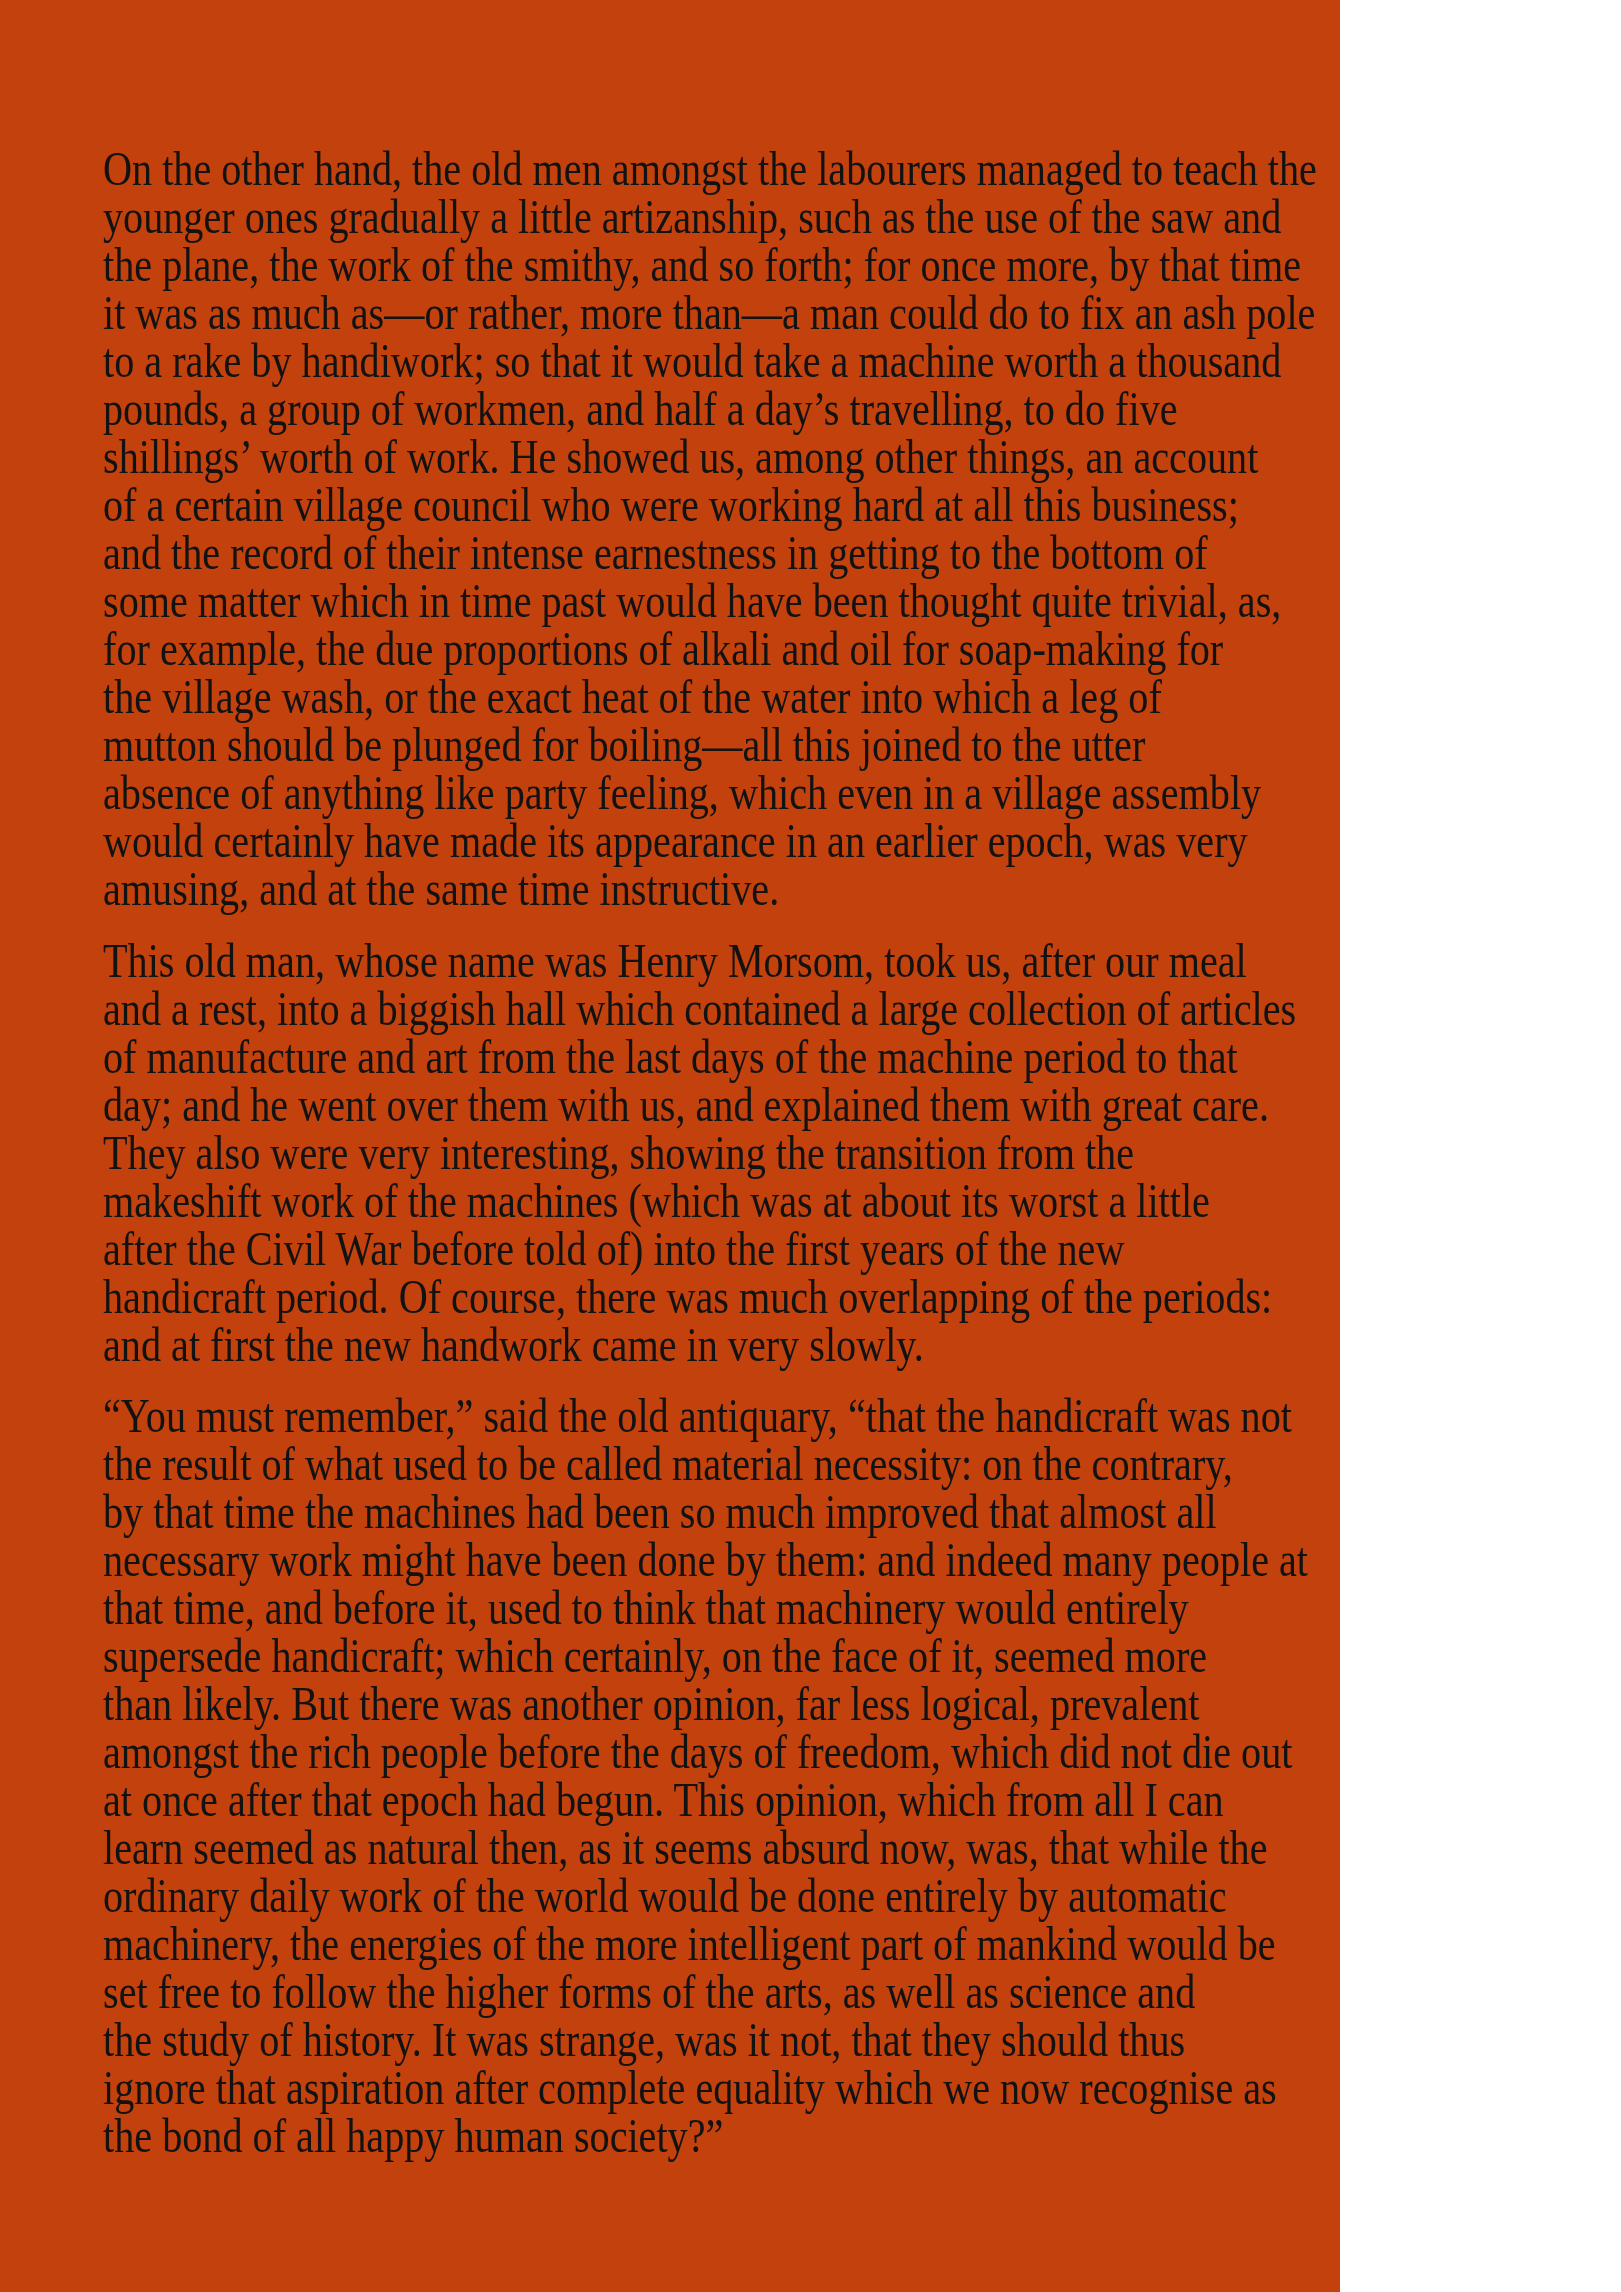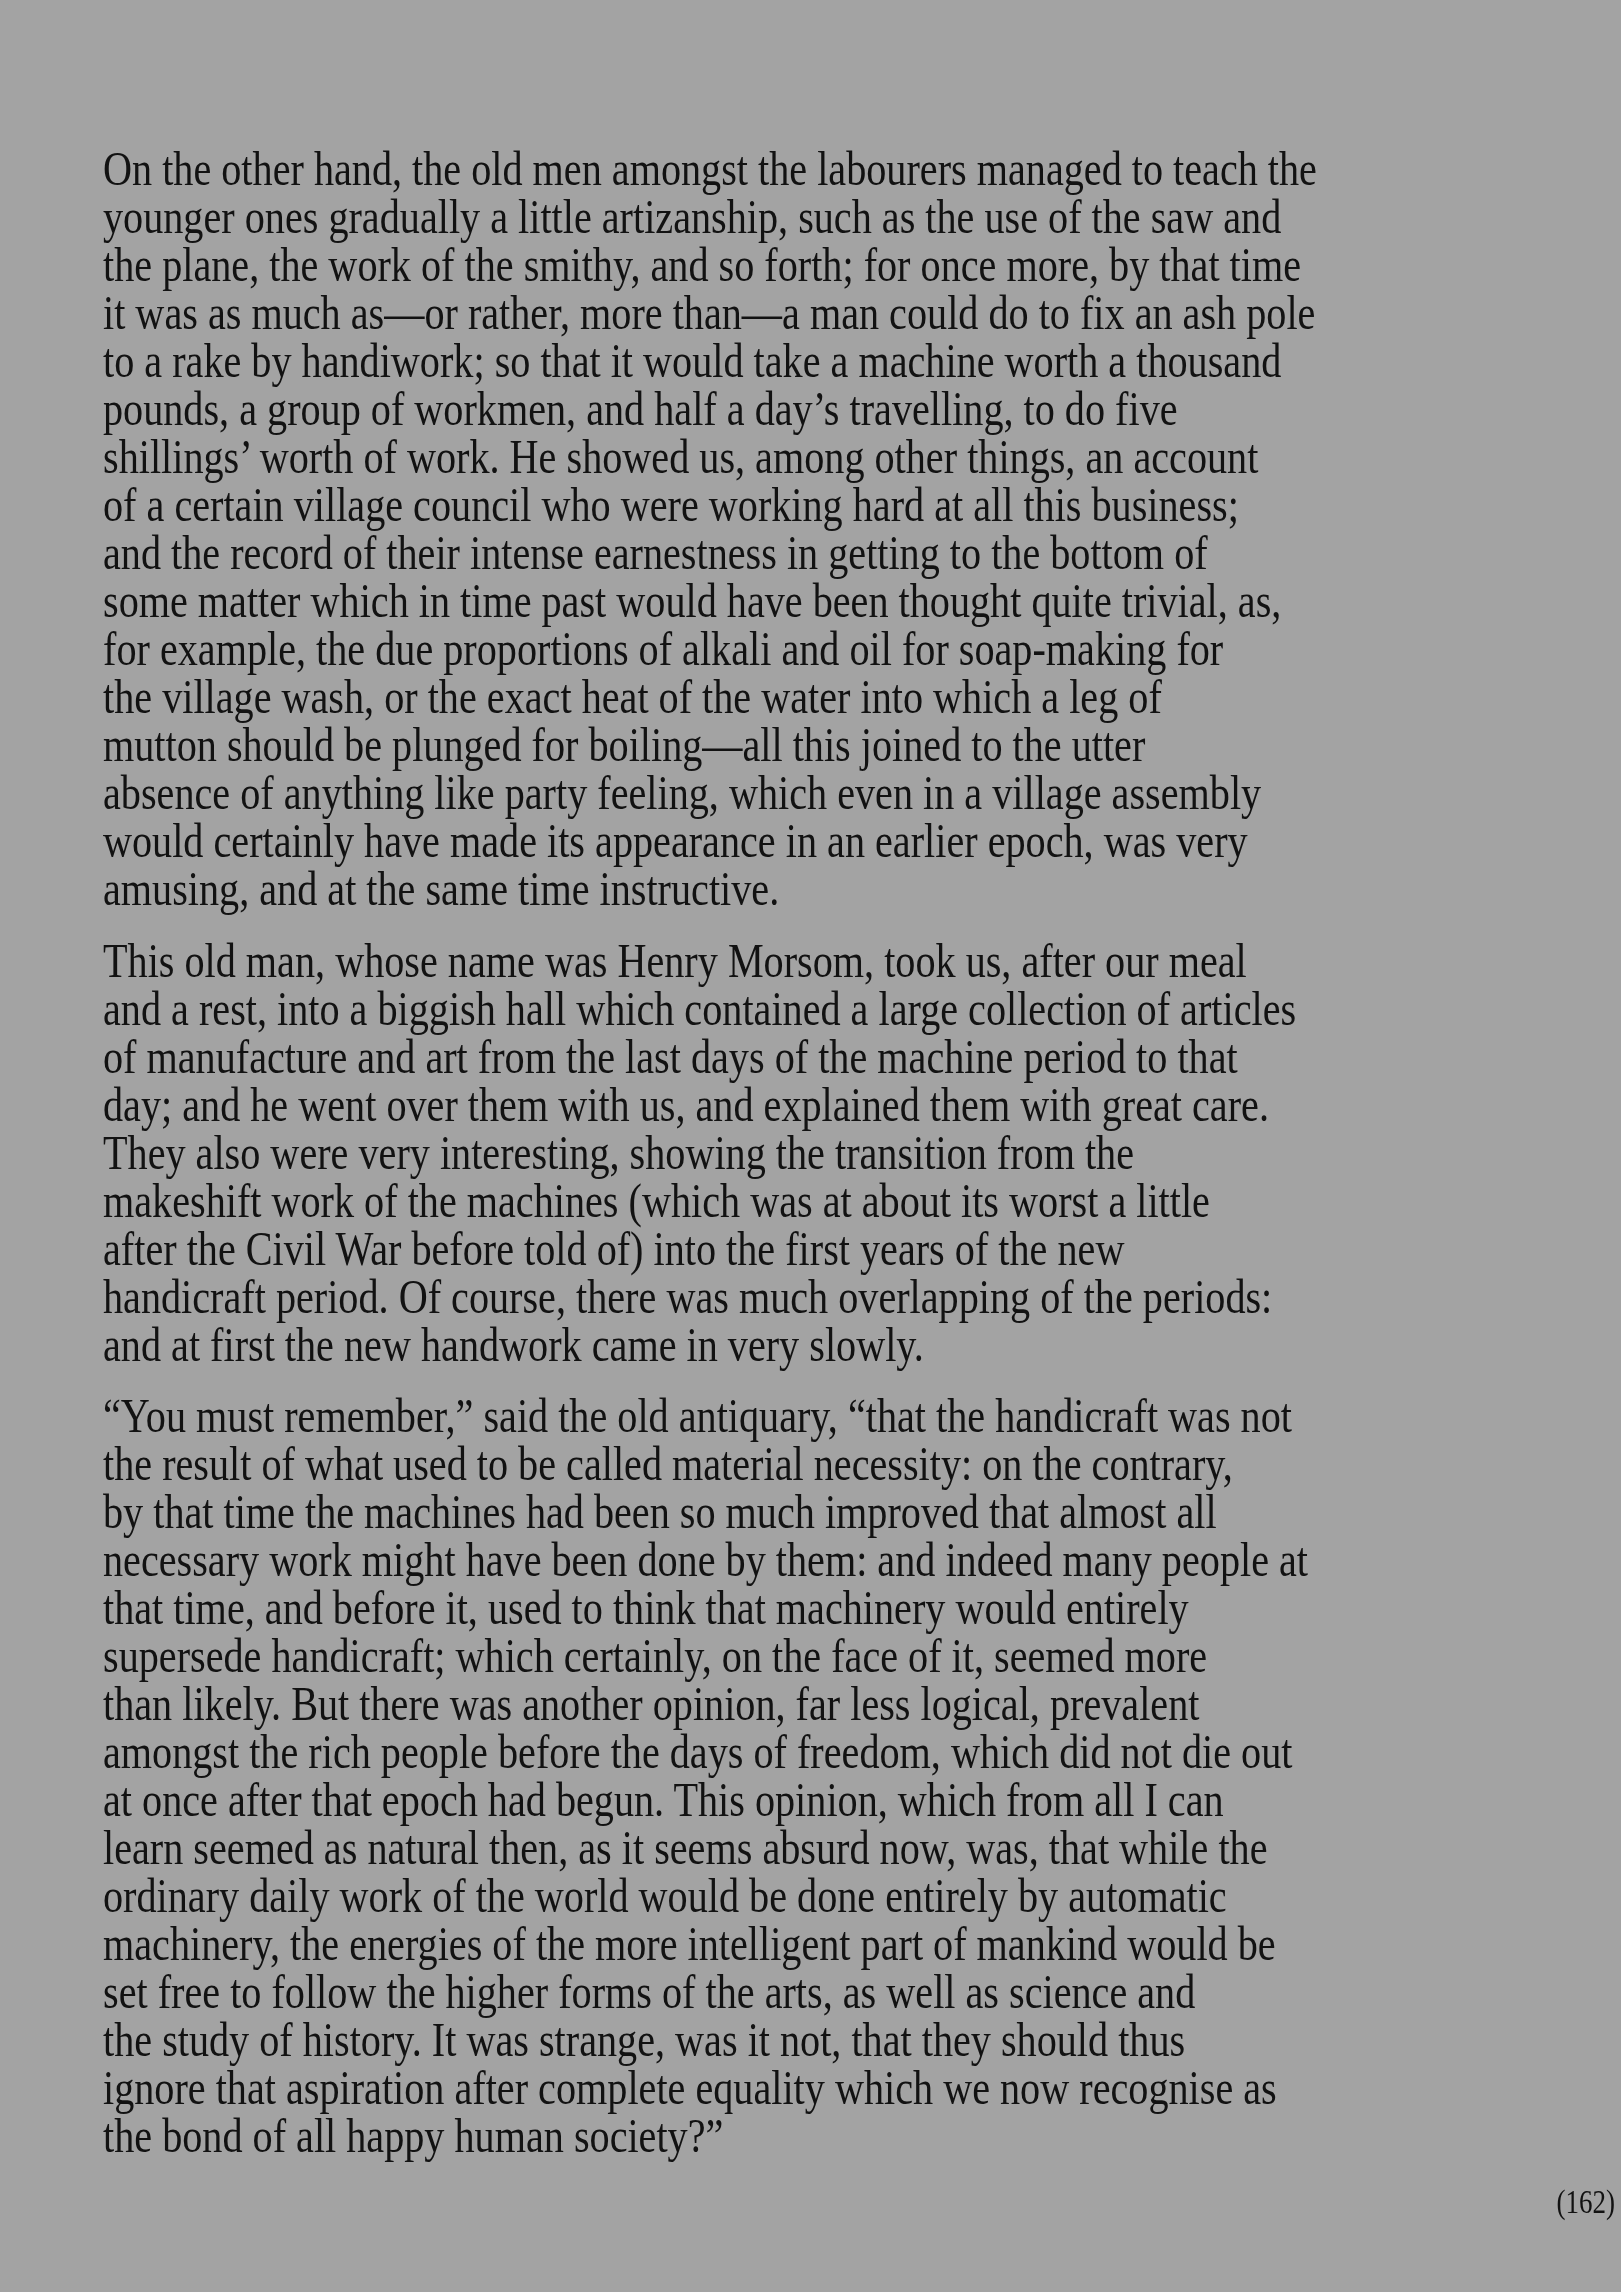--- a/index.html
+++ b/index.html
@@ -2,23 +2,23 @@
 <html><head>
 <meta charset="utf-8">
 <style>
   html, body {
     margin: 0;
     padding: 0;
     background: #ffffff;
   }
   .page {
     position: relative;
-    width: 1621px;
+    width: 1340px;
     height: 2293px;
-    background: #a3a3a3;
+    background: #c2410c;
     overflow: hidden;
     font-family: "Liberation Serif", "DejaVu Serif", serif;
     color: #121212;
   }
   
   .text-column {
     position: absolute;
     left: 103px;
     top: 145px;
     width: 1529px;              

